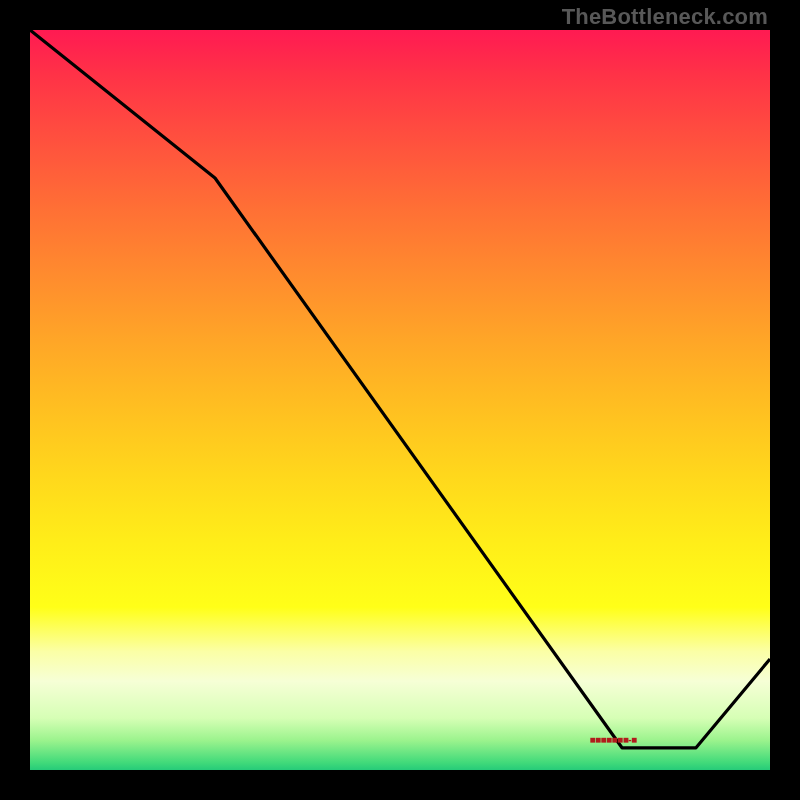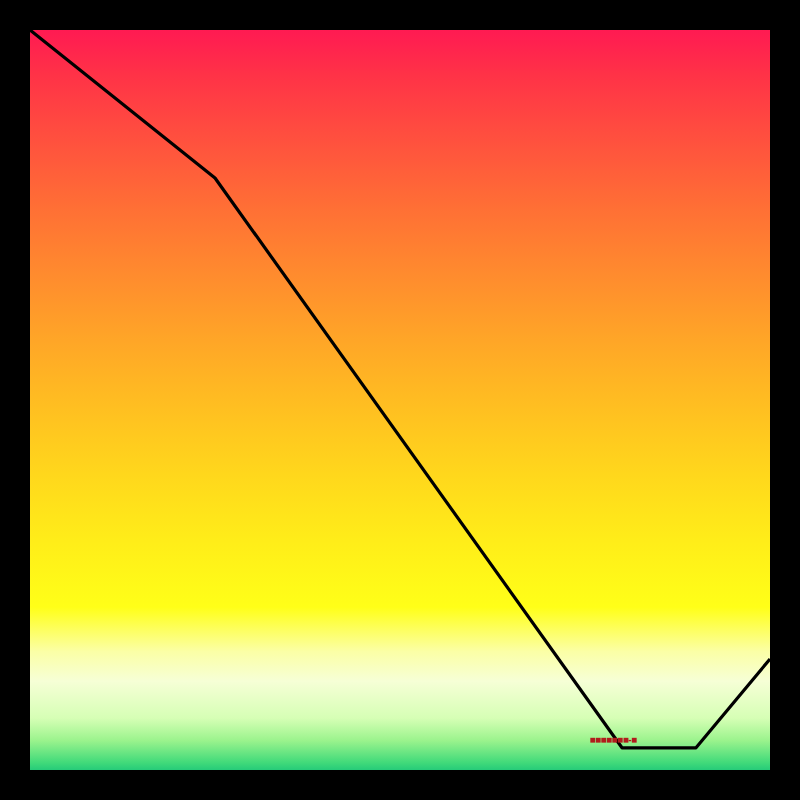--- a/index.html
+++ b/index.html
@@ -67,20 +67,21 @@
     letter-spacing: -0.5px;
     white-space: nowrap;
     user-select: none;
   }
 </style>
 </head>
 <body>
 
 <div class="frame">
 
+  <div class="watermark">TheBottleneck.com</div>
 
   <div class="plot">
 
     <svg class="line-layer" viewBox="0 0 740 740" preserveAspectRatio="none">
       <polyline id="chart-line" fill="none" stroke="#000" stroke-width="3.2" stroke-linejoin="round" points="0.0,0.0 185.0,148.0 592.0,717.8 666.0,717.8 740.0,629.0"></polyline>
     </svg>
 
     <div class="inline-label" id="inline-label" style="left: 559.4px; top: 704.4px;">■■■■■■■-■</div>
   </div>
 

